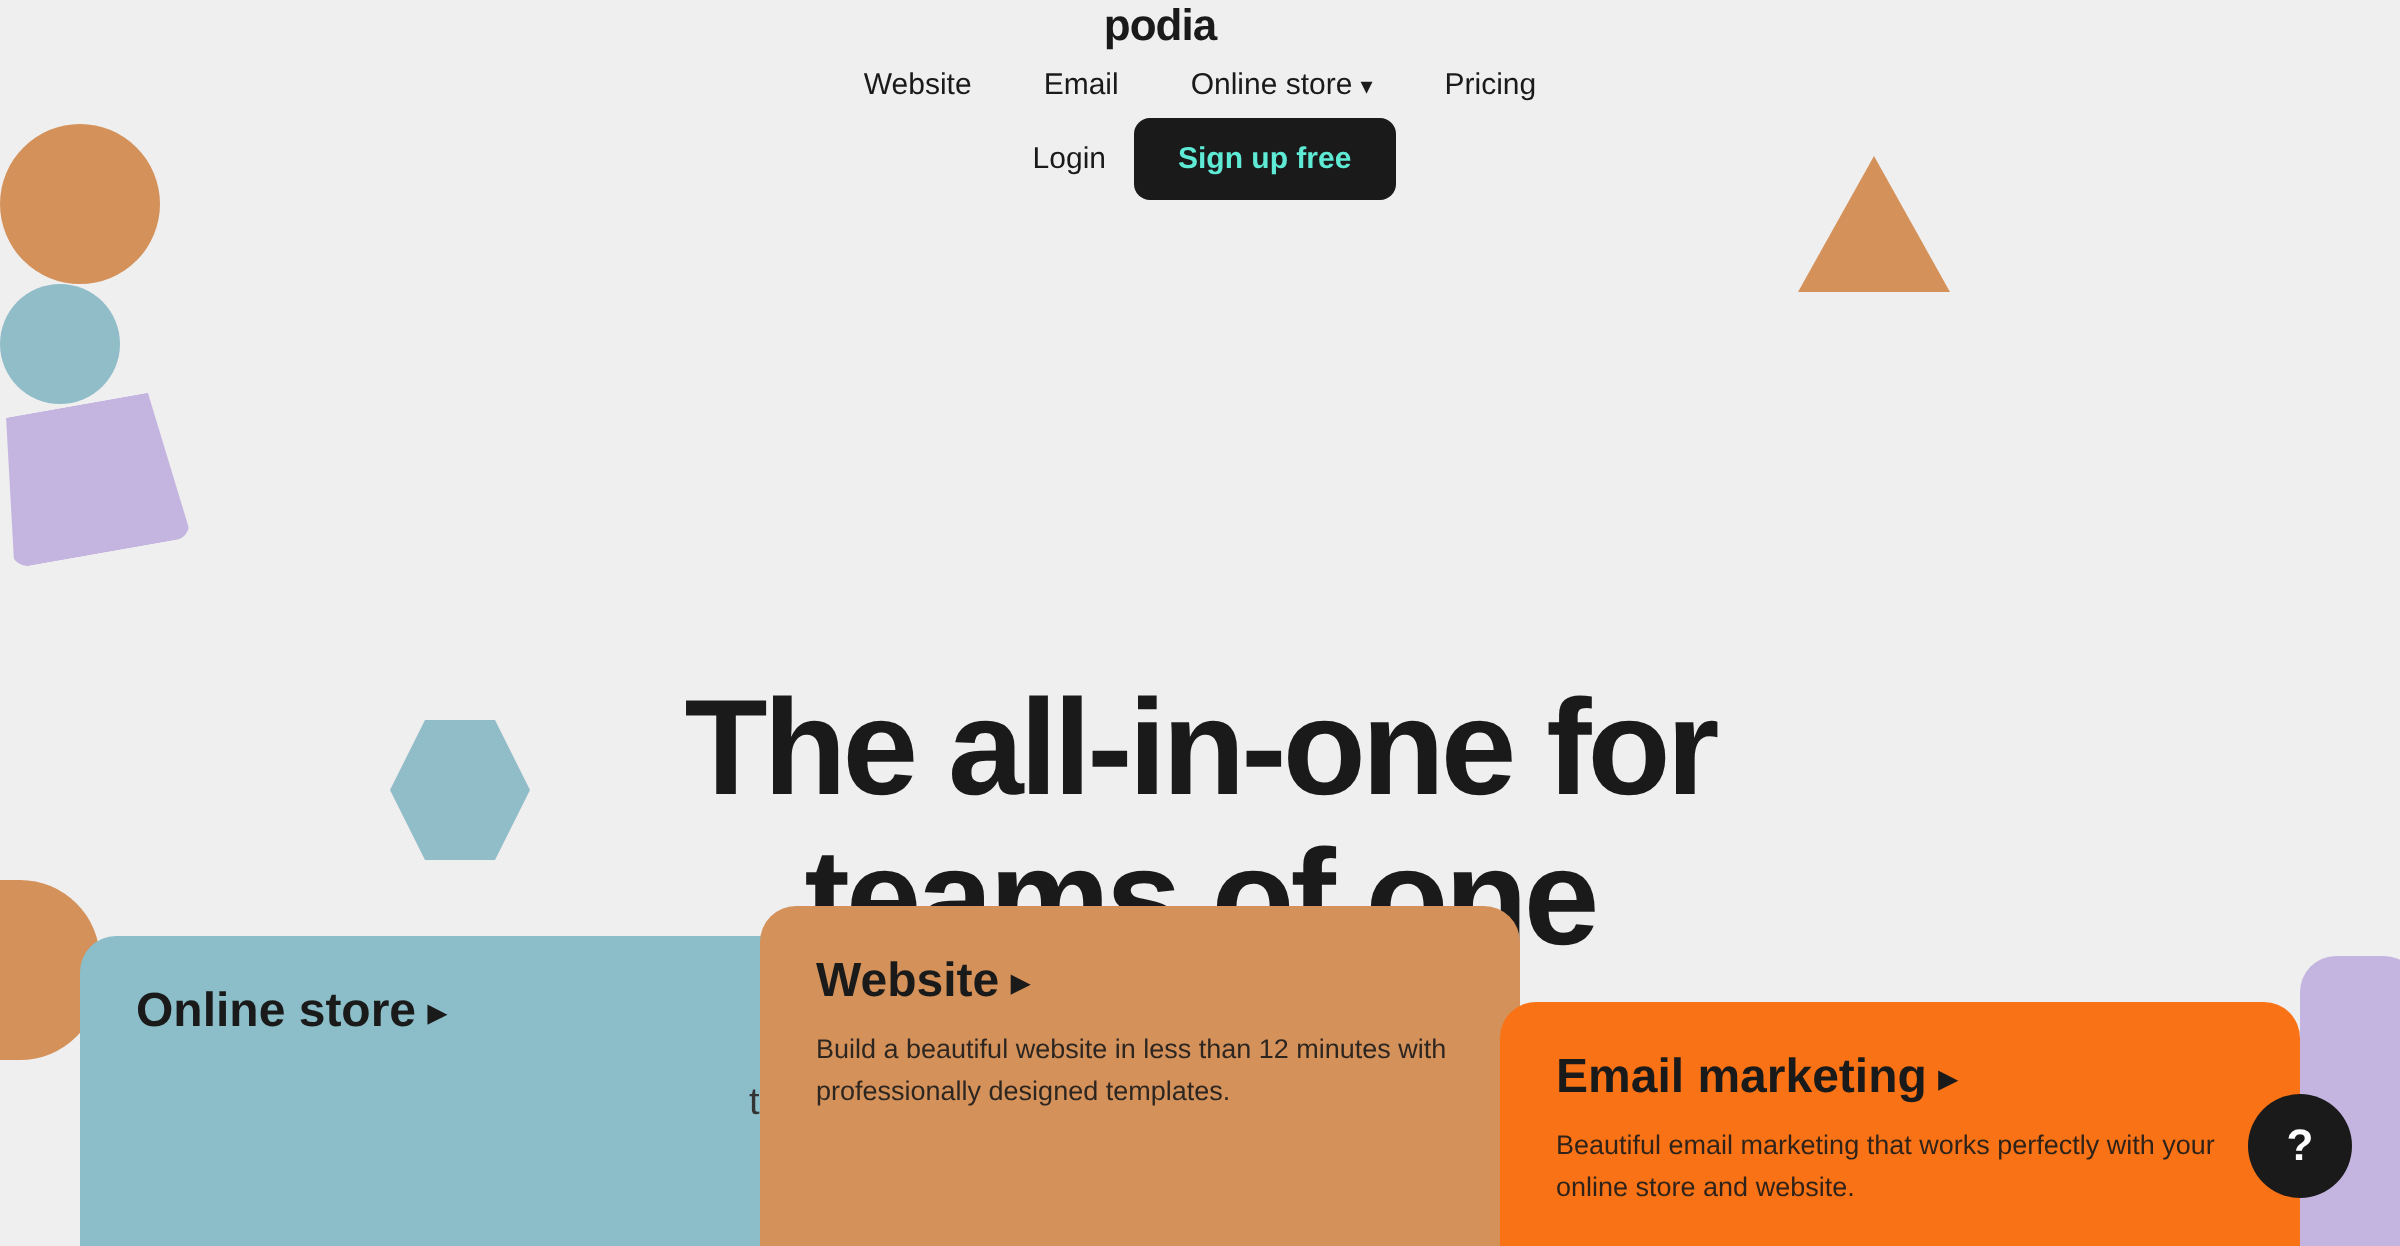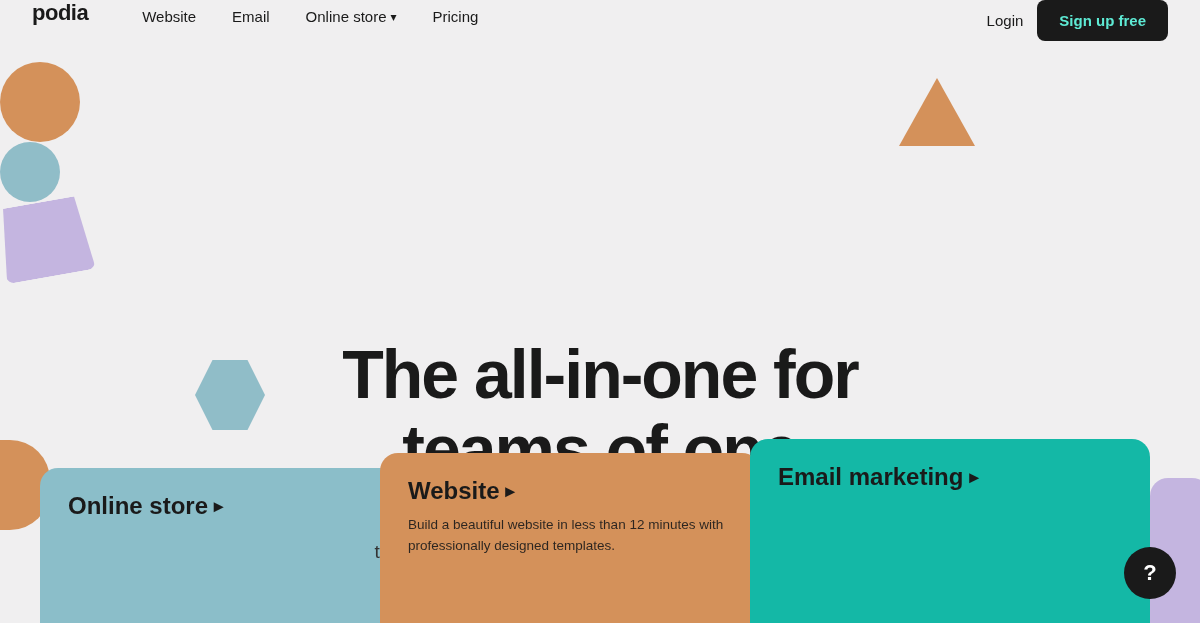--- a/index.html
+++ b/index.html
@@ -8,26 +8,27 @@
       background-color: #f0eff0;
       width: 1200px;
       height: 623px;
       overflow: hidden;
       position: relative;
     }
 
     
     nav {
       display: flex;
-      align-items: flex-start;
+      align-items: center;
       padding: 0 32px;
       height: 62px;
       background: #f0eff0;
       position: relative;
       z-index: 10;
+      flex-direction: column;
     }
     .nav-logo {
       font-size: 22px;
       font-weight: 800;
       color: #1a1a1a;
       margin-right: 40px;
       letter-spacing: -0.5px;
     }
     .nav-links {
       display: flex;
@@ -173,23 +174,23 @@
       flex: 0 0 370px;
     }
     .card-website {
       background: #D4915A;
       z-index: 2;
       height: 170px;
       flex: 0 0 380px;
       margin: 0 -10px;
     }
     .card-email {
-      background: #14b8a6;
+      background: #f97316;
       z-index: 3;
-      height: 184px;
+      height: 122px;
       flex: 0 0 400px;
     }
     .card-extra {
       background: #C4B5E0;
       z-index: 4;
       height: 145px;
       flex: 0 0 60px;
       border-radius: 18px 18px 0 0;
     }
     .card-title {
@@ -280,17 +281,18 @@
       <span>Website</span>
       <span class="card-title-arrow">▸</span>
     </div>
     <div class="card-desc">Build a beautiful website in less than 12 minutes with professionally designed templates.</div>
   </div>
   <div class="card card-email">
     <div class="card-title">
       <span>Email marketing</span>
       <span class="card-title-arrow">▸</span>
     </div>
+    <div class="card-desc">Beautiful email marketing that works perfectly with your online store and website.</div>
   </div>
   <div class="card card-extra"></div>
 </div>
 
 <div class="help-btn">?</div>
 
 </body></html>

